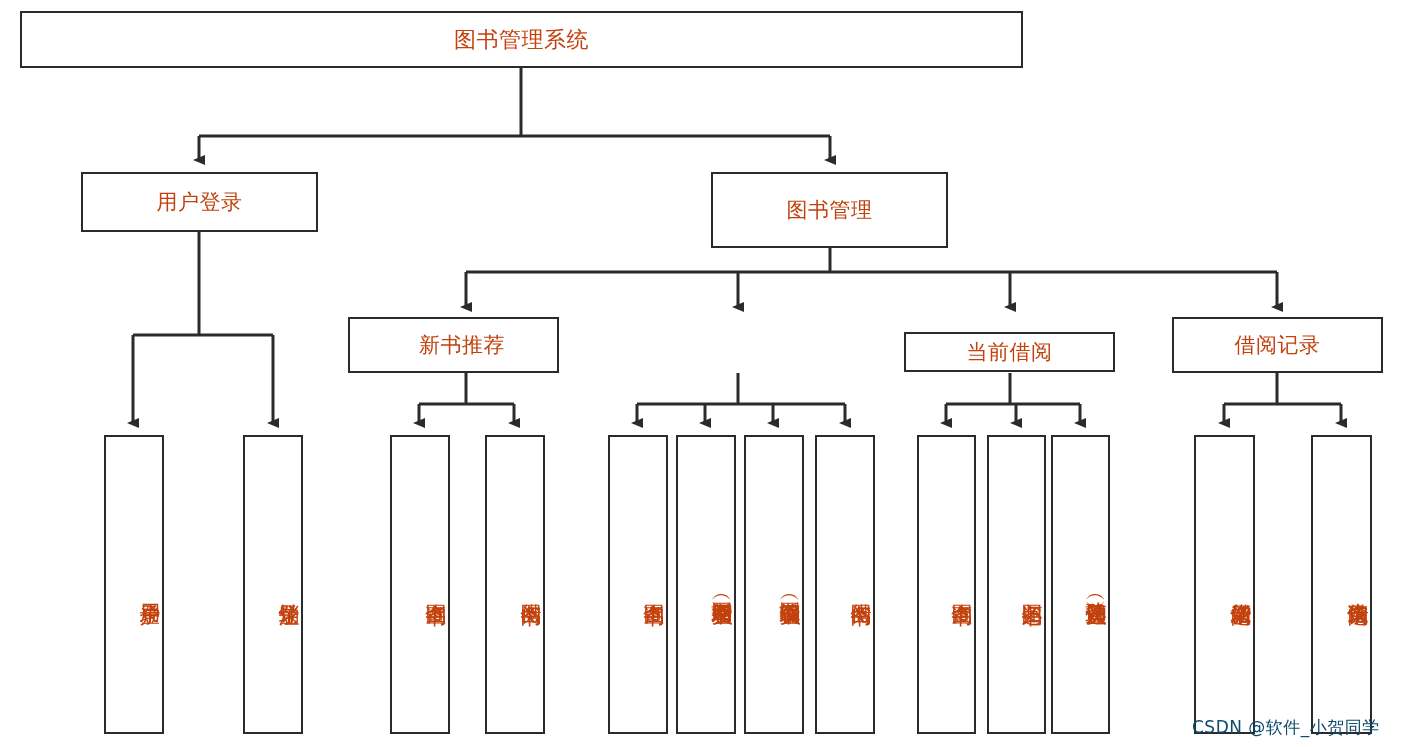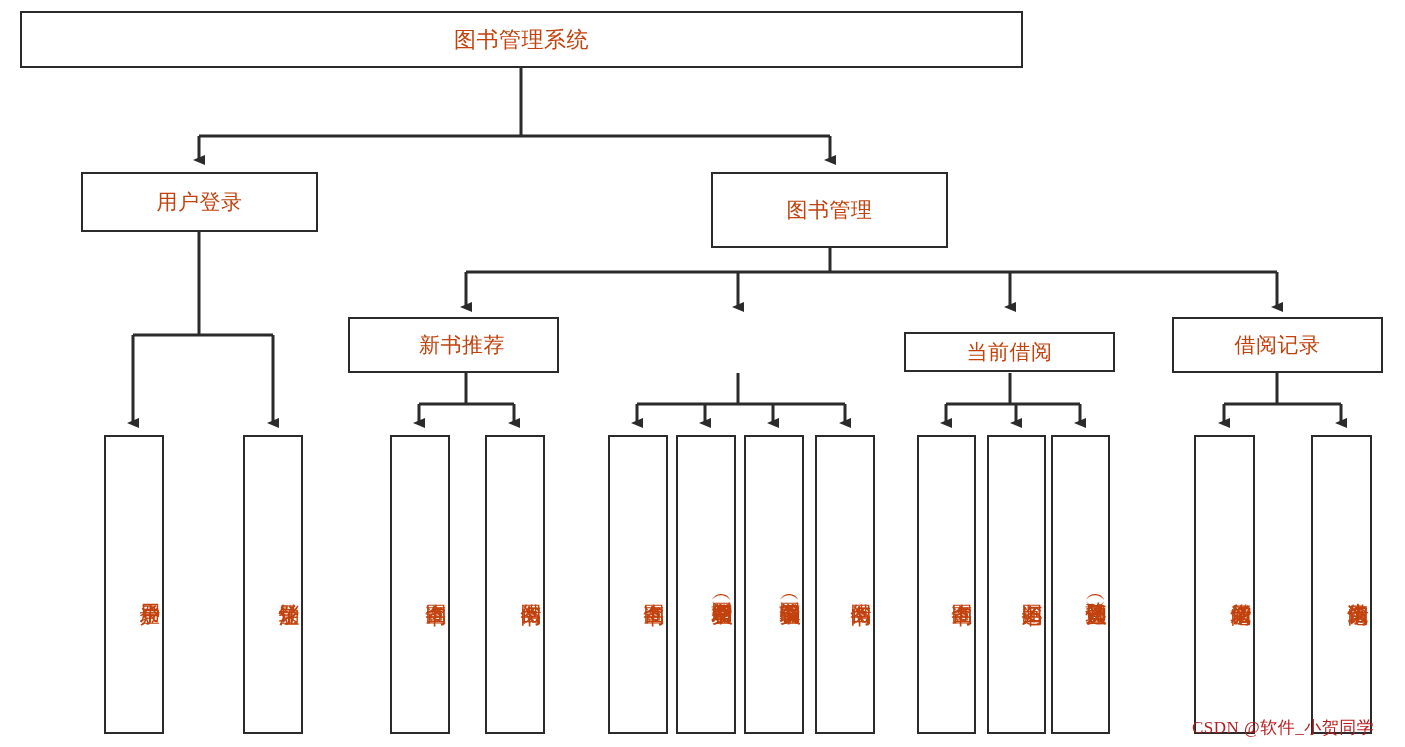--- a/index.html
+++ b/index.html
@@ -56,24 +56,23 @@
   }
   .node.vert .vlabel {
     writing-mode: vertical-rl;
     text-orientation: upright;
     display: block;
     text-align: left;
   }
   .watermark {
     position: absolute;
     font-size: 17px;
-    color: #b91c1c;
+    color: #0c4a6e;
     white-space: nowrap;
     letter-spacing: 0.5px;
-    font-family: Liberation Serif, serif;
   }
 </style>
 </head>
 <body>
 
 <div id="diagram-root">
 
   <svg id="connectors" viewBox="0 0 1405 747">
     <defs>
       <marker id="arrow" markerWidth="12" markerHeight="12" refX="5" refY="6" orient="auto" markerUnits="userSpaceOnUse">

